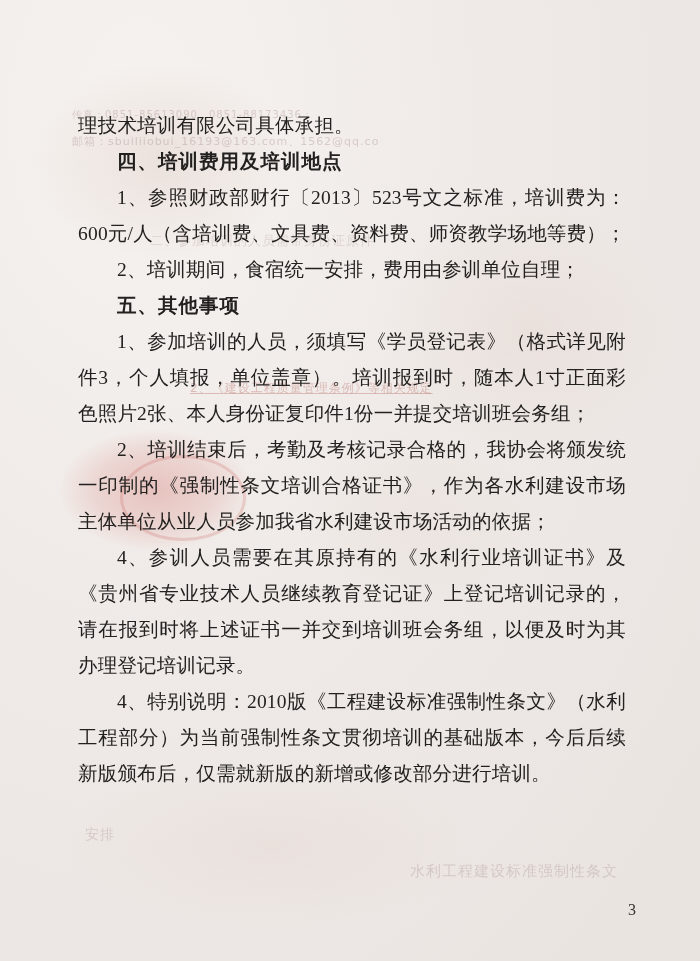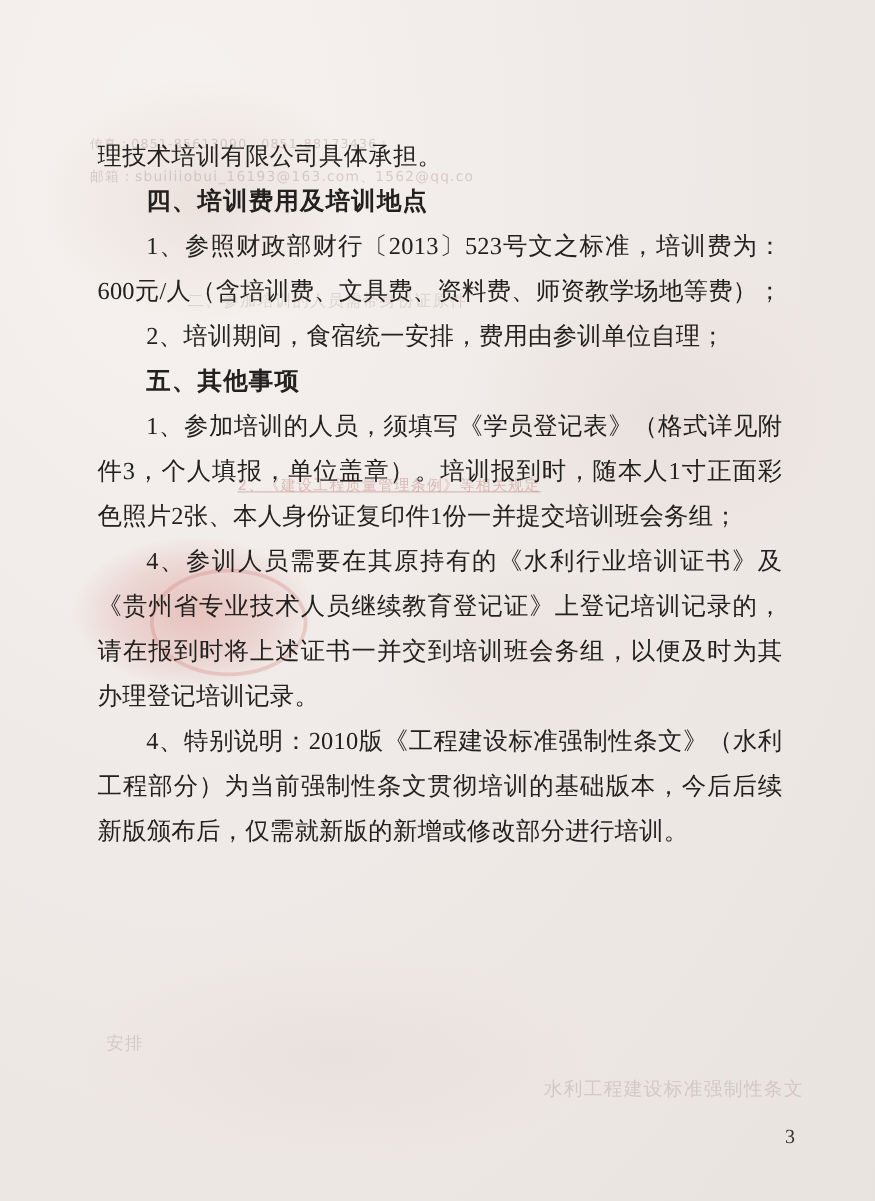--- a/index.html
+++ b/index.html
@@ -40,21 +40,21 @@
     letter-spacing: 1px;
     pointer-events: none;
     user-select: none;
     white-space: nowrap;
   }
   .bleed-top1 { left: 72px; top: 108px; font-size: 10px; }
   .bleed-top2 { left: 72px; top: 134px; font-size: 11px; }
   .bleed-mid  { left: 150px; top: 232px; font-size: 13px; color: rgba(160,130,128,0.25); }
   .bleed-red  { left: 190px; top: 380px; font-size: 12px; color: rgba(186,110,104,0.40); text-decoration: underline; }
   .bleed-bot1 { left: 85px; top: 826px; font-size: 14px; color: rgba(150,125,122,0.28); }
-  .bleed-bot2 { left: 435px; top: 862px; font-size: 15px; color: rgba(150,125,122,0.28); font-family: Liberation Serif, serif; }
+  .bleed-bot2 { left: 410px; top: 862px; font-size: 15px; color: rgba(150,125,122,0.28); font-family: Liberation Serif, serif; }
 
   
   .seal {
     position: absolute;
     left: 60px; top: 430px;
     width: 190px; height: 120px;
     border-radius: 50%;
     background: radial-gradient(ellipse at 50% 50%, rgba(206,96,90,0.30) 0%, rgba(206,96,90,0.16) 45%, rgba(206,96,90,0.0) 72%);
     pointer-events: none;
   }
@@ -117,19 +117,20 @@
   <div class="bleed bleed-bot1">安排</div>
   <div class="bleed bleed-bot2">水利工程建设标准强制性条文</div>
 
   <div class="content">
     <p class="indent" style="text-indent:0">理技术培训有限公司具体承担。</p>
     <p class="heading">四、培训费用及培训地点</p>
     <p class="indent">1、参照财政部财行〔2013〕523号文之标准，培训费为：600元/人（含培训费、文具费、资料费、师资教学场地等费）；</p>
     <p class="indent">2、培训期间，食宿统一安排，费用由参训单位自理；</p>
     <p class="heading">五、其他事项</p>
     <p class="indent">1、参加培训的人员，须填写《学员登记表》（格式详见附件3，个人填报，单位盖章）。培训报到时，随本人1寸正面彩色照片2张、本人身份证复印件1份一并提交培训班会务组；</p>
+    <p class="indent">2、培训结束后，考勤及考核记录合格的，我协会将颁发统一印制的《强制性条文培训合格证书》，作为各水利建设市场主体单位从业人员参加我省水利建设市场活动的依据；</p>
     <p class="indent">4、参训人员需要在其原持有的《水利行业培训证书》及《贵州省专业技术人员继续教育登记证》上登记培训记录的，请在报到时将上述证书一并交到培训班会务组，以便及时为其办理登记培训记录。</p>
     <p class="indent">4、特别说明：2010版《工程建设标准强制性条文》（水利工程部分）为当前强制性条文贯彻培训的基础版本，今后后续新版颁布后，仅需就新版的新增或修改部分进行培训。</p>
 
   </div>
 
   <div class="pagenum">3</div>
 </div>
 
 </body></html>

